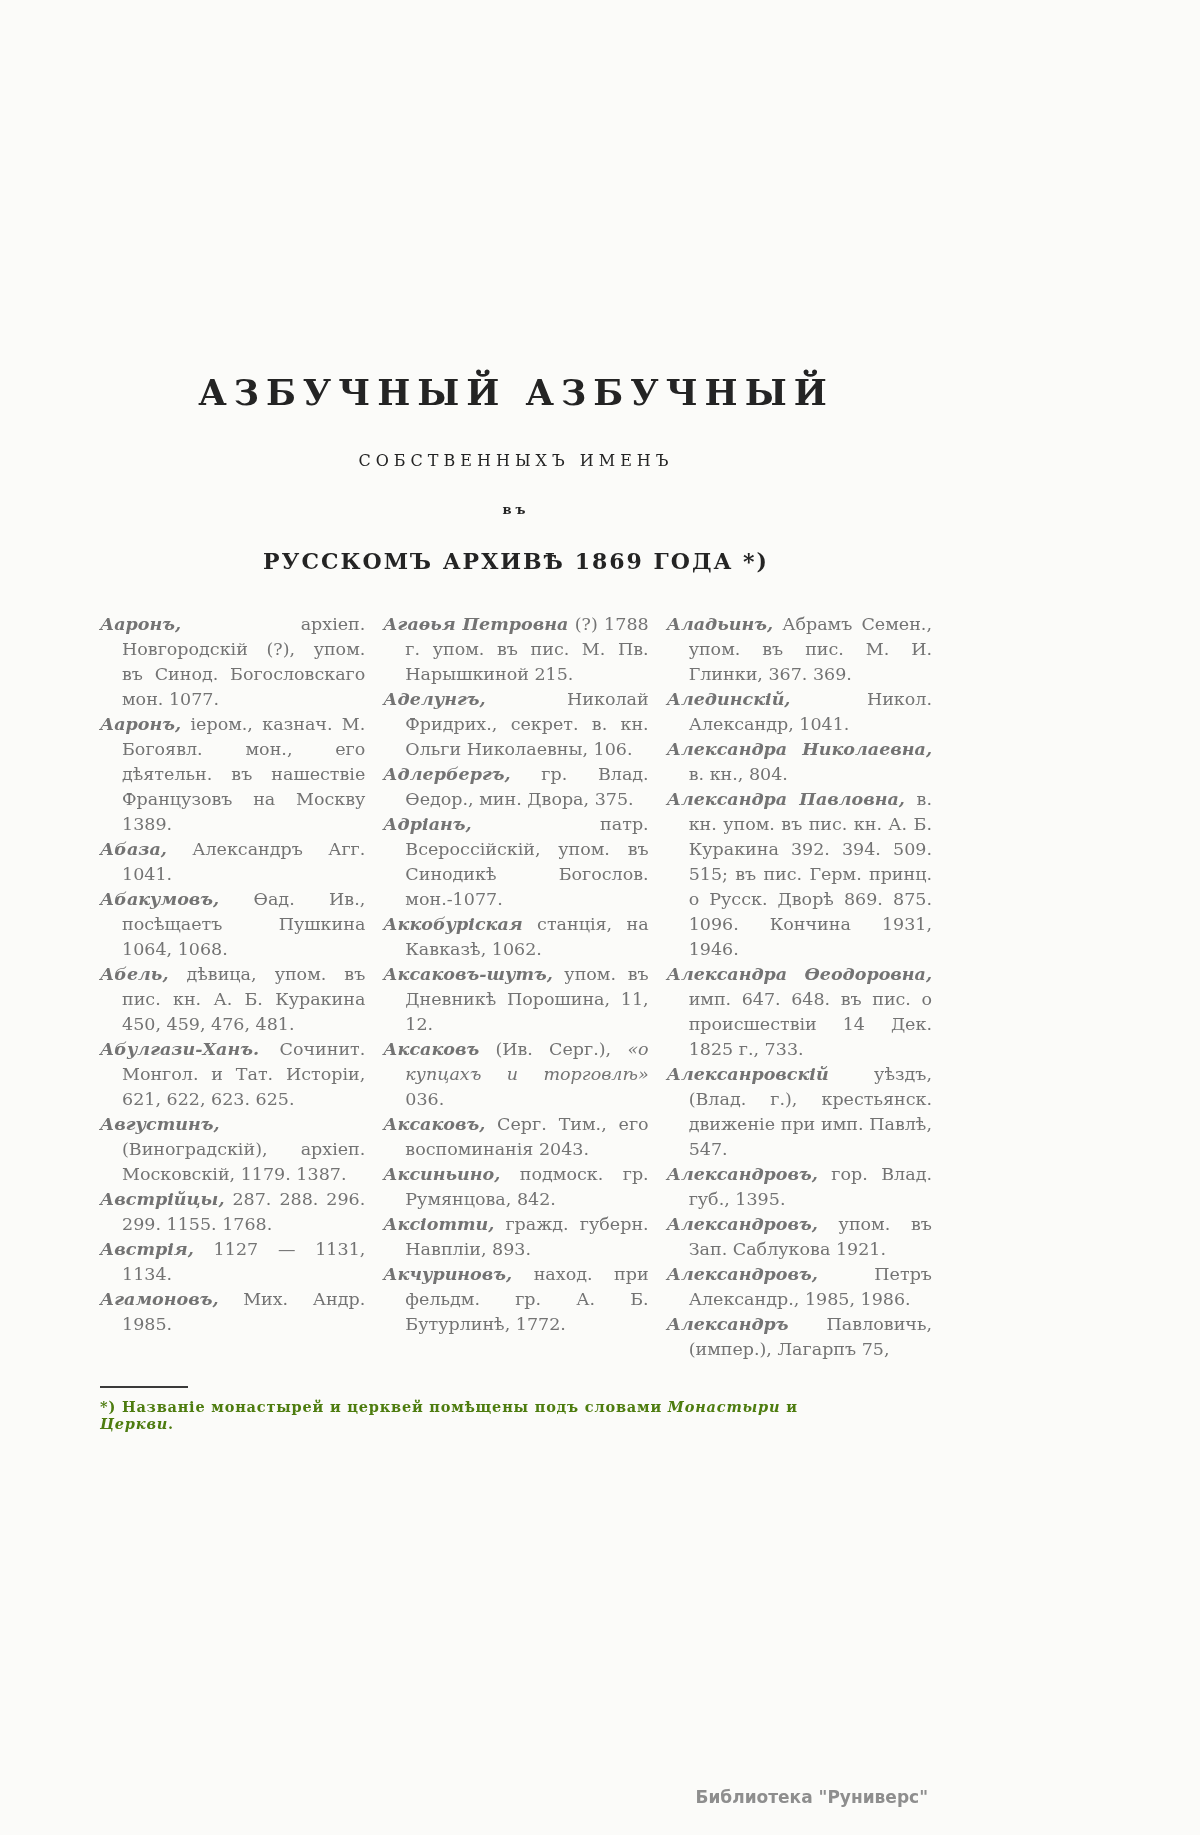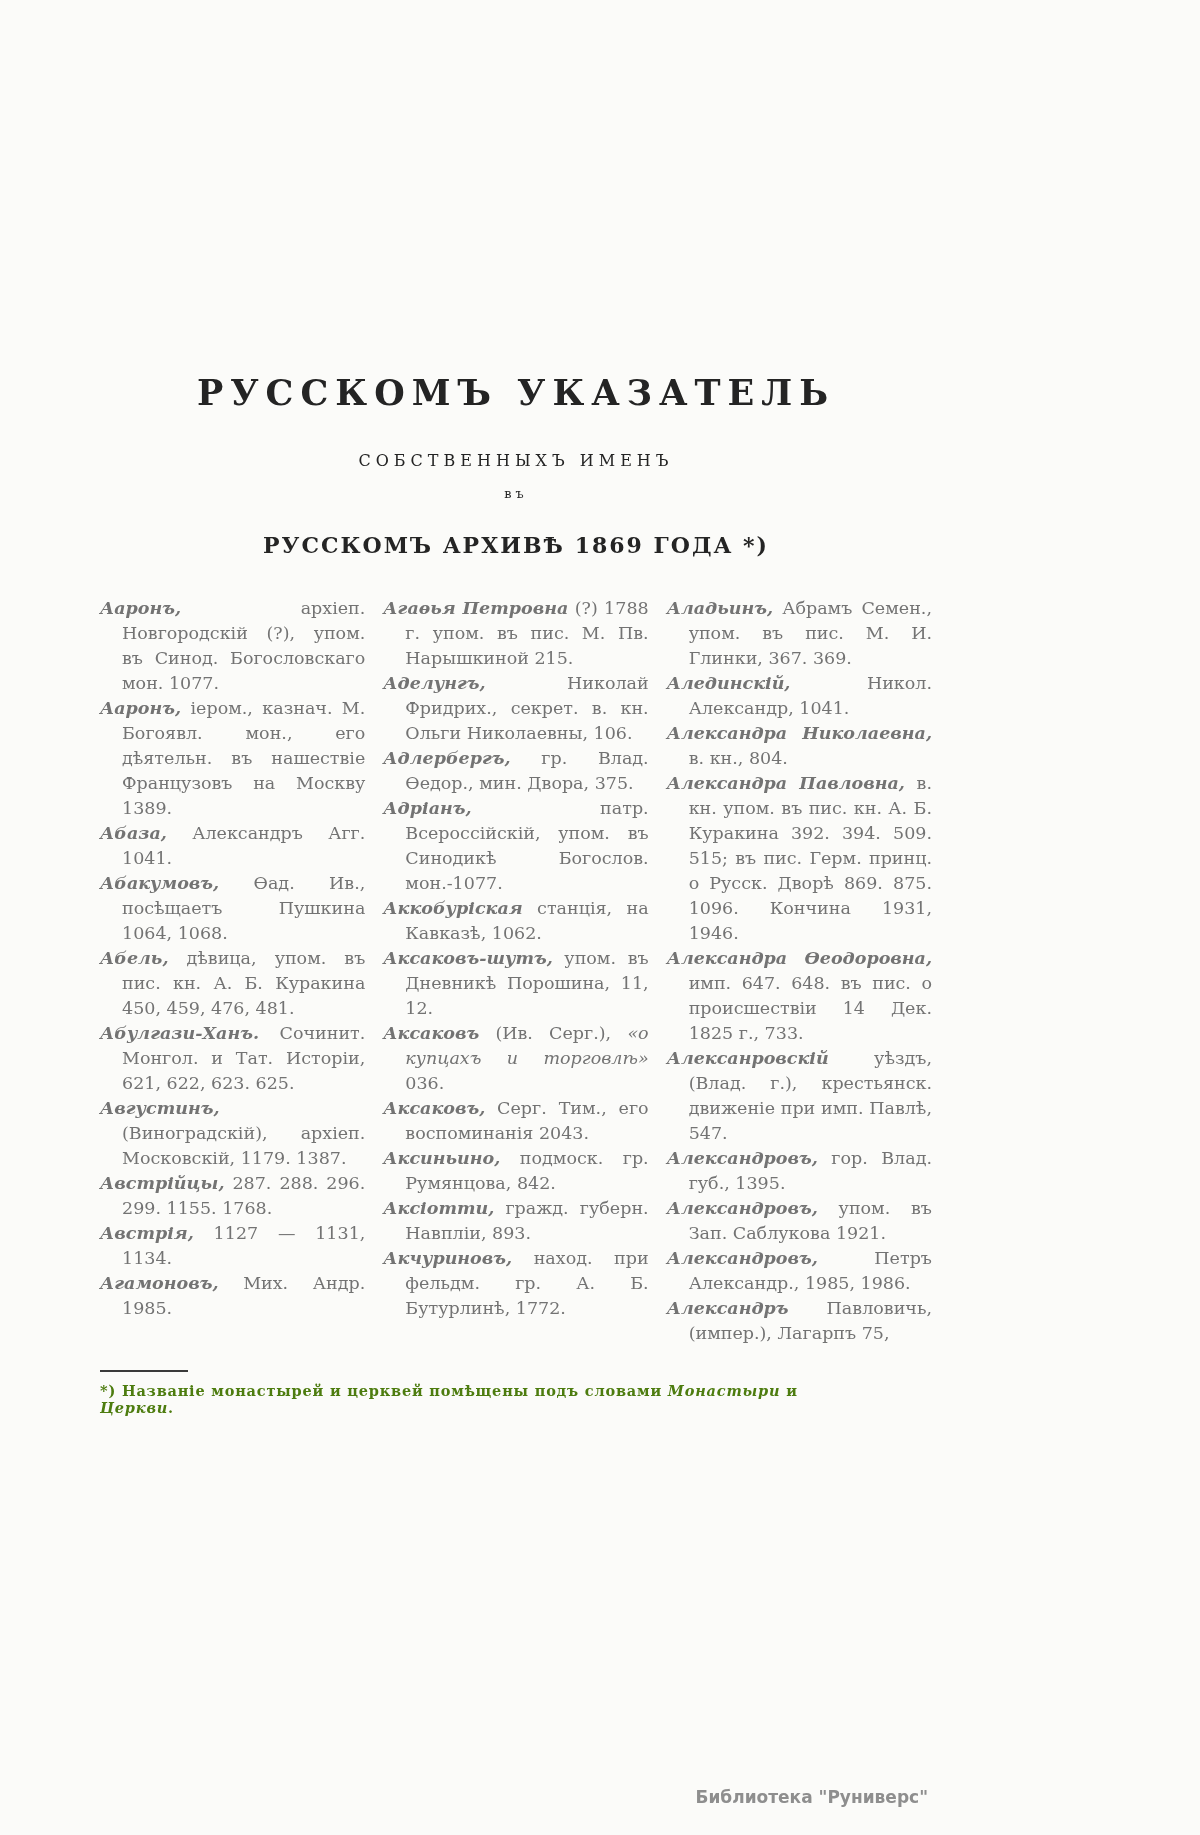--- a/index.html
+++ b/index.html
@@ -23,23 +23,24 @@
     font-weight: bold;
     letter-spacing: 7px;
     white-space: nowrap;
   }
   .subtitle {
     margin-top: 38px;
     font-size: 16px;
     letter-spacing: 5px;
   }
   .connector {
-    margin-top: 16px;
+    margin-top: 32px;
     font-size: 13px;
     letter-spacing: 4px;
+    font-weight: bold;
   }
   .volume-line {
     margin-top: 31px;
     font-size: 22px;
     font-weight: bold;
     letter-spacing: 2px;
   }
   .index-columns {
     display: flex;
     gap: 18px;
@@ -80,21 +81,21 @@
     color: #8e8e8e;
     white-space: nowrap;
   }
 </style>
 </head>
 <body>
 
 <div class="content">
 
   <header class="index-header">
-    <h1 class="title">РУССКОМЪ УКАЗАТЕЛЬ</h1>
+    <h1 class="title">АЗБУЧНЫЙ АЗБУЧНЫЙ</h1>
     <div class="subtitle">СОБСТВЕННЫХЪ ИМЕНЪ</div>
     <div class="connector">въ</div>
     <div class="volume-line">РУССКОМЪ АРХИВѢ 1869 ГОДА *)</div>
   </header>
 
   <main class="index-columns">
       <div class="col">
         <p class="entry"><span class="term">Ааронъ,</span><span class="plain"> архіеп. Новгородскій (?), упом. въ Синод. Богословскаго мон. 1077.</span></p>
         <p class="entry"><span class="term">Ааронъ,</span><span class="plain"> іером., казнач. М. Богоявл. мон., его дѣятельн. въ нашествіе Французовъ на Москву 1389.</span></p>
         <p class="entry"><span class="term">Абаза,</span><span class="plain"> Александръ Агг. 1041.</span></p>

